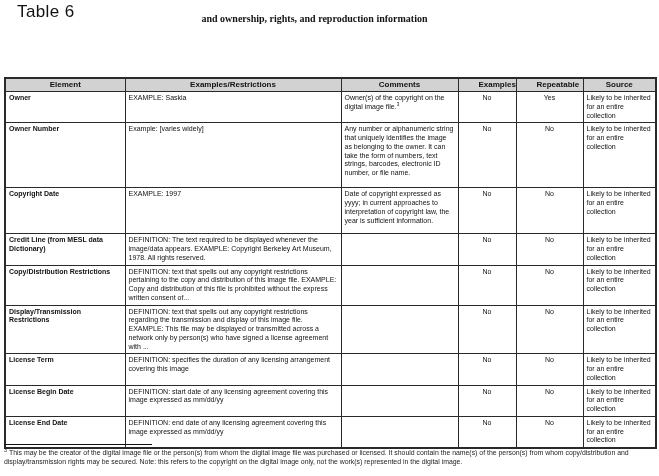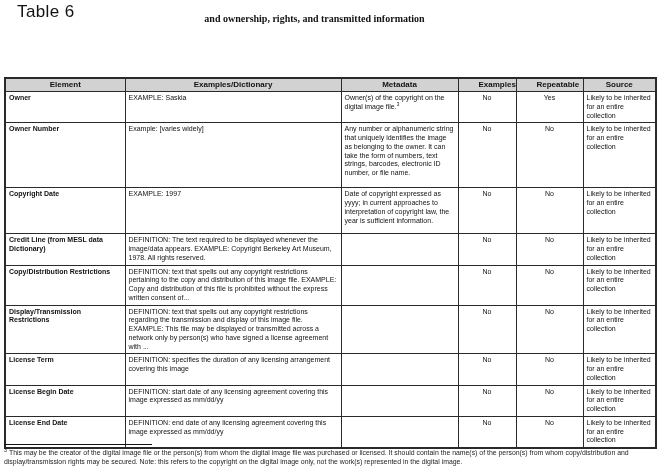--- a/index.html
+++ b/index.html
@@ -87,37 +87,37 @@
     color: #1c1c1c;
   }
   .footnote-text sup { font-size: 78%; margin-right: 2px; }
 </style>
 </head>
 <body>
 
 <div class="table-label">Table 6</div>
 
 <div class="title-block">
-  <div class="title-sub">and ownership, rights, and transmitted information</div>
+  <div class="title-sub">and ownership, rights, and reproduction information</div>
 </div>
 
 <table class="meta">
   <colgroup>
     <col style="width:120px">
       <col style="width:216px">
       <col style="width:117px">
     <col style="width:58px">
       <col style="width:67px">
       <col style="width:73px">
   </colgroup>
   <thead>
     <tr>
       <th>Element</th>
-      <th>Examples/Dictionary</th>
-      <th>Metadata</th>
+      <th>Examples/Restrictions</th>
+      <th>Comments</th>
       <th>Examples</th>
       <th>Repeatable</th>
       <th>Source</th>
     </tr>
   </thead>
   <tbody>
     <tr class="r1">
       <td class="el">Owner</td>
       <td>EXAMPLE: Saskia</td>
       <td><span>Owner(s) of the copyright on the digital image file.</span><sup>3</sup></td>

